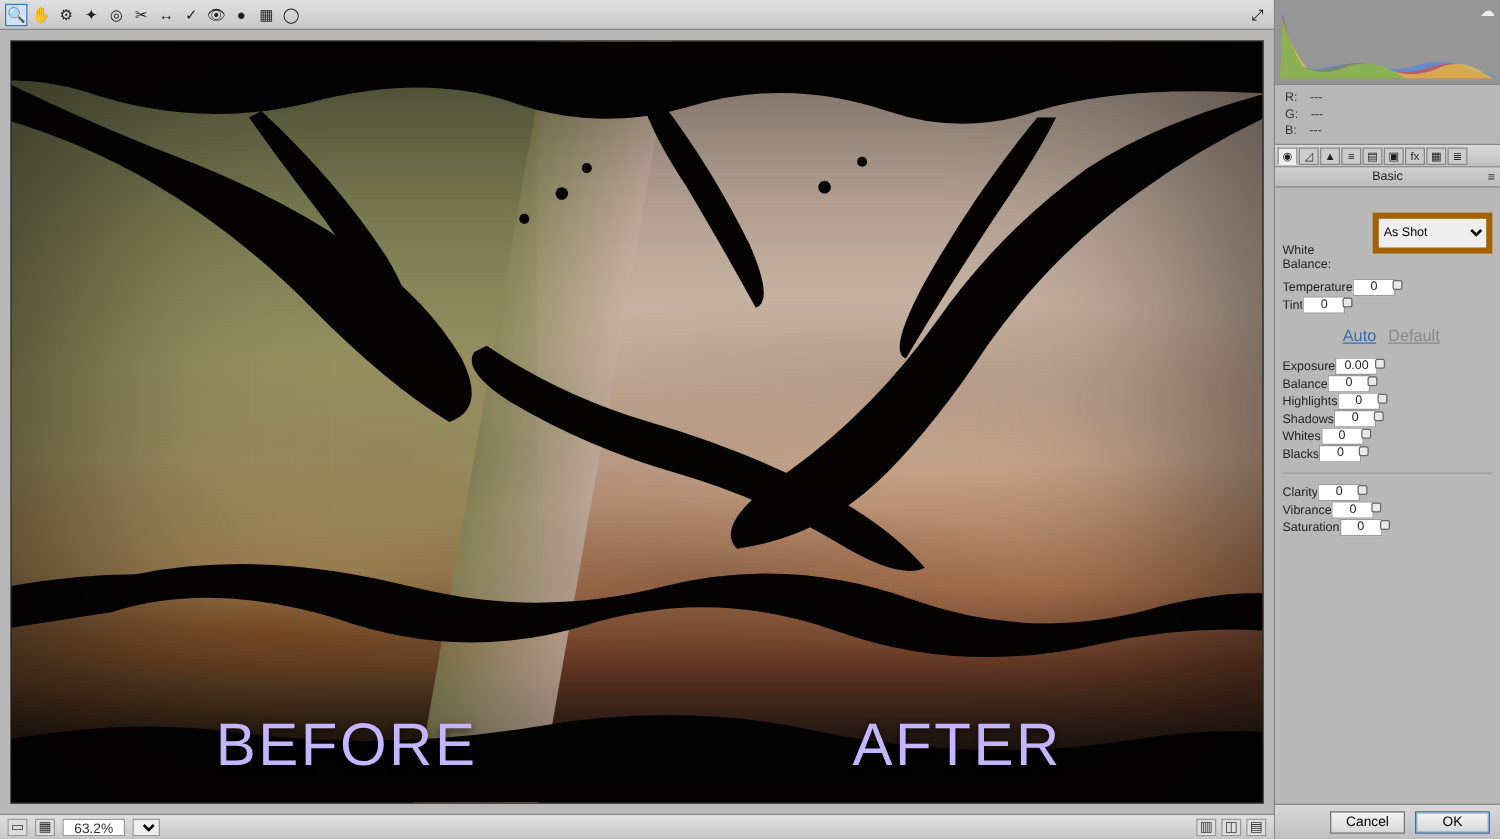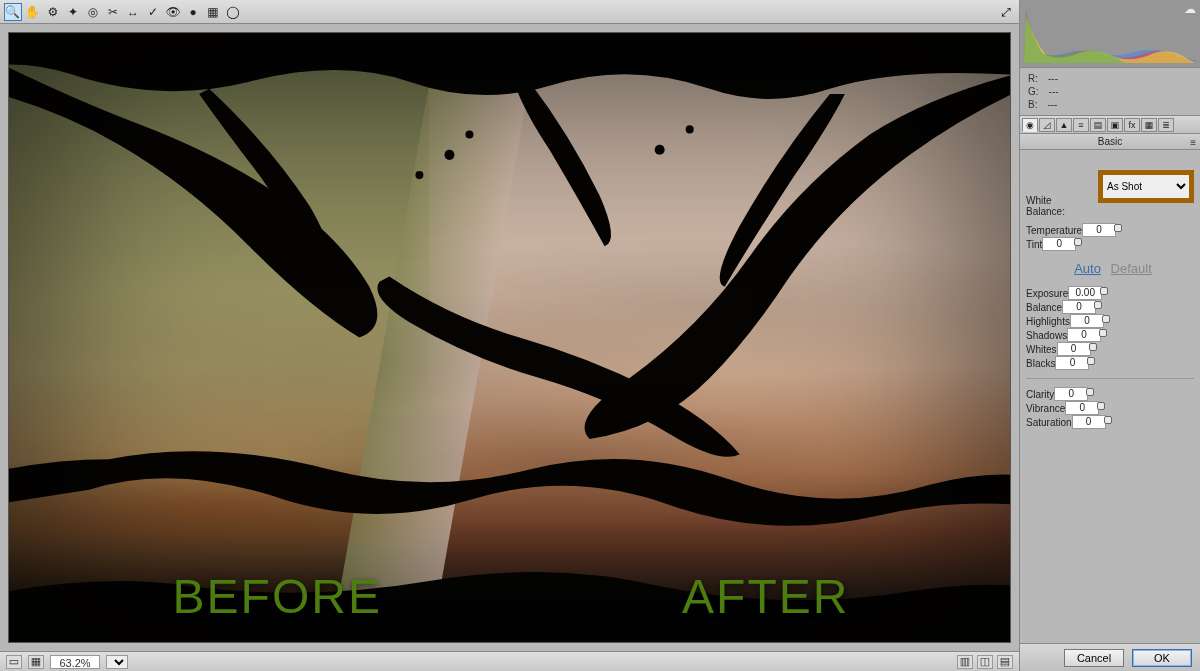--- a/index.html
+++ b/index.html
@@ -25,21 +25,21 @@
   radial-gradient(ellipse 500px 100px at 70% 45%, rgba(0,0,0,.10), transparent 70%),
   radial-gradient(ellipse 400px 90px at 55% 70%, rgba(0,0,0,.14), transparent 70%),
   radial-gradient(ellipse 380px 70px at 20% 78%, rgba(255,140,40,.35), transparent 70%);
   mix-blend-mode: multiply; }
 .vignette { position:absolute; inset:0; box-shadow: inset 0 0 180px 40px rgba(0,0,0,.55); }
 
 
 .branches { position:absolute; inset:0; }
 .branches svg { position:absolute; inset:0; width:100%; height:100%; }
 
-.labels { position:absolute; left:0; right:0; bottom:18px; display:flex; color:#4d7c0f; font-family: Impact, 'Arial Black', sans-serif; letter-spacing:2px;margin-left:24px; }
+.labels { position:absolute; left:0; right:0; bottom:18px; display:flex; color:#c4b5fd; font-family: Impact, 'Arial Black', sans-serif; letter-spacing:2px;margin-left:24px; }
 .labels .lbl { flex:1; text-align:center; font-size:48px; text-transform:uppercase; text-shadow:0 2px 6px rgba(0,0,0,.6); }
 
 .statusbar { height: 20px; background: linear-gradient(#e0e0e0,#c8c8c8); border-top: 1px solid #888; display:flex; align-items:center; padding:0 6px; gap:6px; font-size:11px; color:#333; }
 .statusbar .sb-btn { width:16px; height:14px; border:1px solid #999; background:#ddd; display:flex;align-items:center;justify-content:center; cursor:pointer;}
 .statusbar .zoom { width:50px; height:14px; border:1px solid #999; background:#fff; text-align:center; line-height:14px;}
 .statusbar select{ height:14px; font-size:10px; border:1px solid #999; background:#eee;}
 .statusbar .sb-right{margin-left:auto; display:flex; gap:4px;}
 
 
 .panel { width: 180px; background: #b8b8b8; display:flex; flex-direction:column; }

